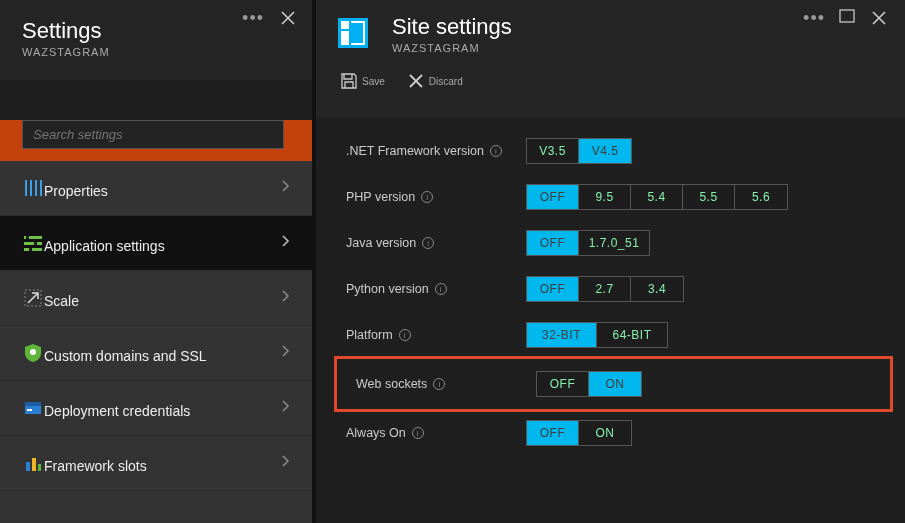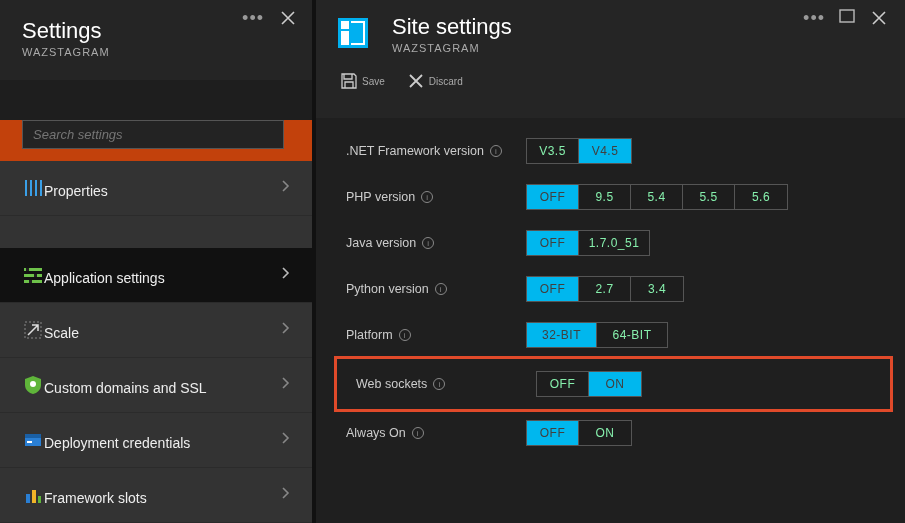--- a/index.html
+++ b/index.html
@@ -16,21 +16,21 @@
   .close-x { color:#bbb; font-size:18px; cursor:pointer; padding:4px 6px; }
   .close-x svg, .box-icon svg { display:block; }
 
   .spacer-dark { height:40px; background:#1e1e1e; }
 
   .search-wrap { padding:0 28px 12px 22px; background:#c2410c; }
   .search { width:100%; background:#232323; border:1px solid #555; color:#bbb; font-style:italic; font-size:13px; padding:6px 10px; outline:none; }
 
   .nav { flex:1; overflow:auto; }
   .nav-item { display:flex; align-items:center; justify-content:space-between; padding:16px 22px; cursor:pointer; border-bottom:1px solid #2b2b2b; }
-  .nav-item.selected { background:#111;margin-top:32px; }
+  .nav-item.selected { background:#111; }
   .nav-left { display:flex; align-items:flex-end; }
   .nav-icon { width:22px; height:22px; display:flex; align-items:center; justify-content:center; }
   .nav-label { font-size:14px; color:#eee; }
   .chevron { color:#888; }
 
   
   .right-pane { flex:1; background:#1f1f1f; position:relative; display:flex; flex-direction:column; border-left:4px solid #111; }
   .right-header { background:#252525; padding:14px 22px 10px 22px; position:relative; height:118px; }
   .right-title-row { display:flex; align-items:flex-start; gap:24px; }
   .site-icon { width:30px; height:30px; background:#00b0f0; position:relative; margin-top:4px; }

